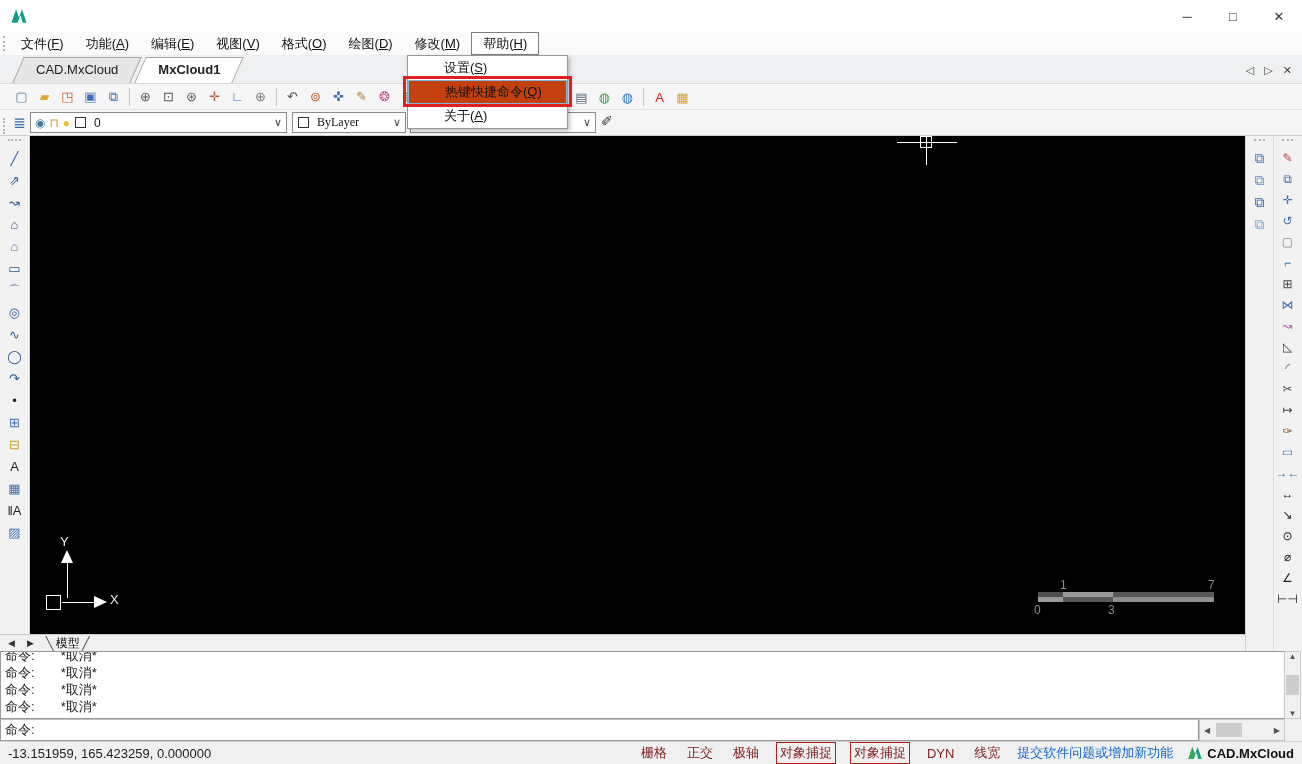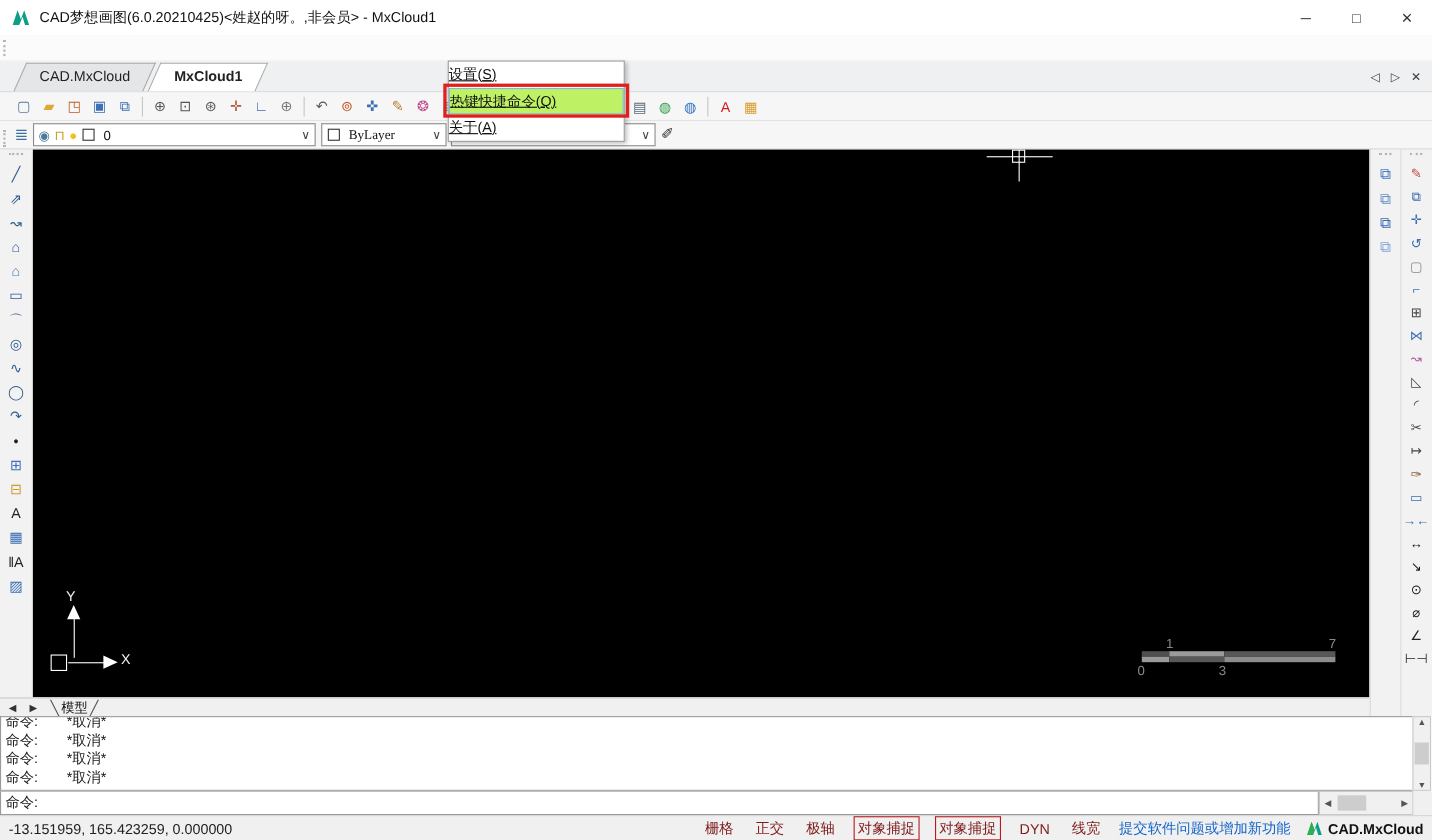--- a/index.html
+++ b/index.html
@@ -110,41 +110,50 @@
   #coords { margin-left:8px; color:#222; }
   #status-right { margin-left:auto; display:flex; align-items:center; gap:14px; padding-right:8px; }
   .toggle { color:#7f1d1d; padding:1px 3px; }
   .toggle.boxed { border:1px solid #b91c1c; }
   #status-link { color:#1464c8; }
   #brand { display:flex; align-items:center; gap:4px; font-weight:bold; color:#111; }
   #brand svg { width:16px; height:16px; }
 
   
   #help-menu { position:absolute; left:407px; top:55px; width:161px; background:#ffffff; border:1px solid #999; box-shadow:2px 2px 4px rgba(0,0,0,.25); z-index:50; }
-  .hm-item { height:24px; line-height:24px; color:#111;text-decoration:underline; }
-  .hm-item.hl { background:#bef264; border:1px solid #84b6dd; line-height:22px; }
+  .hm-item { height:24px; line-height:24px; padding-left:36px; color:#111; }
+  .hm-item.hl { background:#c2410c; border:1px solid #84b6dd; line-height:22px; }
   #red-annotation { position:absolute; left:403px; top:76px; width:169px; height:31px; border:3px solid #e0201c; z-index:60; pointer-events:none; }
 </style>
 </head>
 <body>
 
 <div id="titlebar">
   <svg id="app-logo" viewBox="0 0 24 24">
     <path d="M2 21 L8 3 L12 14 L16 3 L22 21 L17 21 L14 11 L10 21 Z" fill="#0d9f86"></path>
   </svg>
-  <span id="title-text">CAD梦想画图(6.0.20210425)&lt;姓赵的呀。,非会员&gt; - MxCloud1</span>
   <div id="win-controls">
       <div class="win-btn">─</div>
       <div class="win-btn">□</div>
       <div class="win-btn">✕</div>
     </div>
 </div>
 
 <div id="menubar">
   <div class="vgrip"></div>
+  <div id="menu-items">
+      <div class="menu-item">文件(<u>F</u>)</div>
+      <div class="menu-item">功能(<u>A</u>)</div>
+      <div class="menu-item">编辑(<u>E</u>)</div>
+      <div class="menu-item">视图(<u>V</u>)</div>
+      <div class="menu-item">格式(<u>O</u>)</div>
+      <div class="menu-item">绘图(<u>D</u>)</div>
+      <div class="menu-item">修改(<u>M</u>)</div>
+      <div class="menu-item open">帮助(<u>H</u>)</div>
+    </div>
 </div>
 
 <div id="tabbar">
   <div id="tabs">
       <div class="tab"><span>CAD.MxCloud</span></div>
       <div class="tab active"><span>MxCloud1</span></div>
     </div>
   <div id="tab-controls">
       <span>◁</span>
       <span>▷</span>

